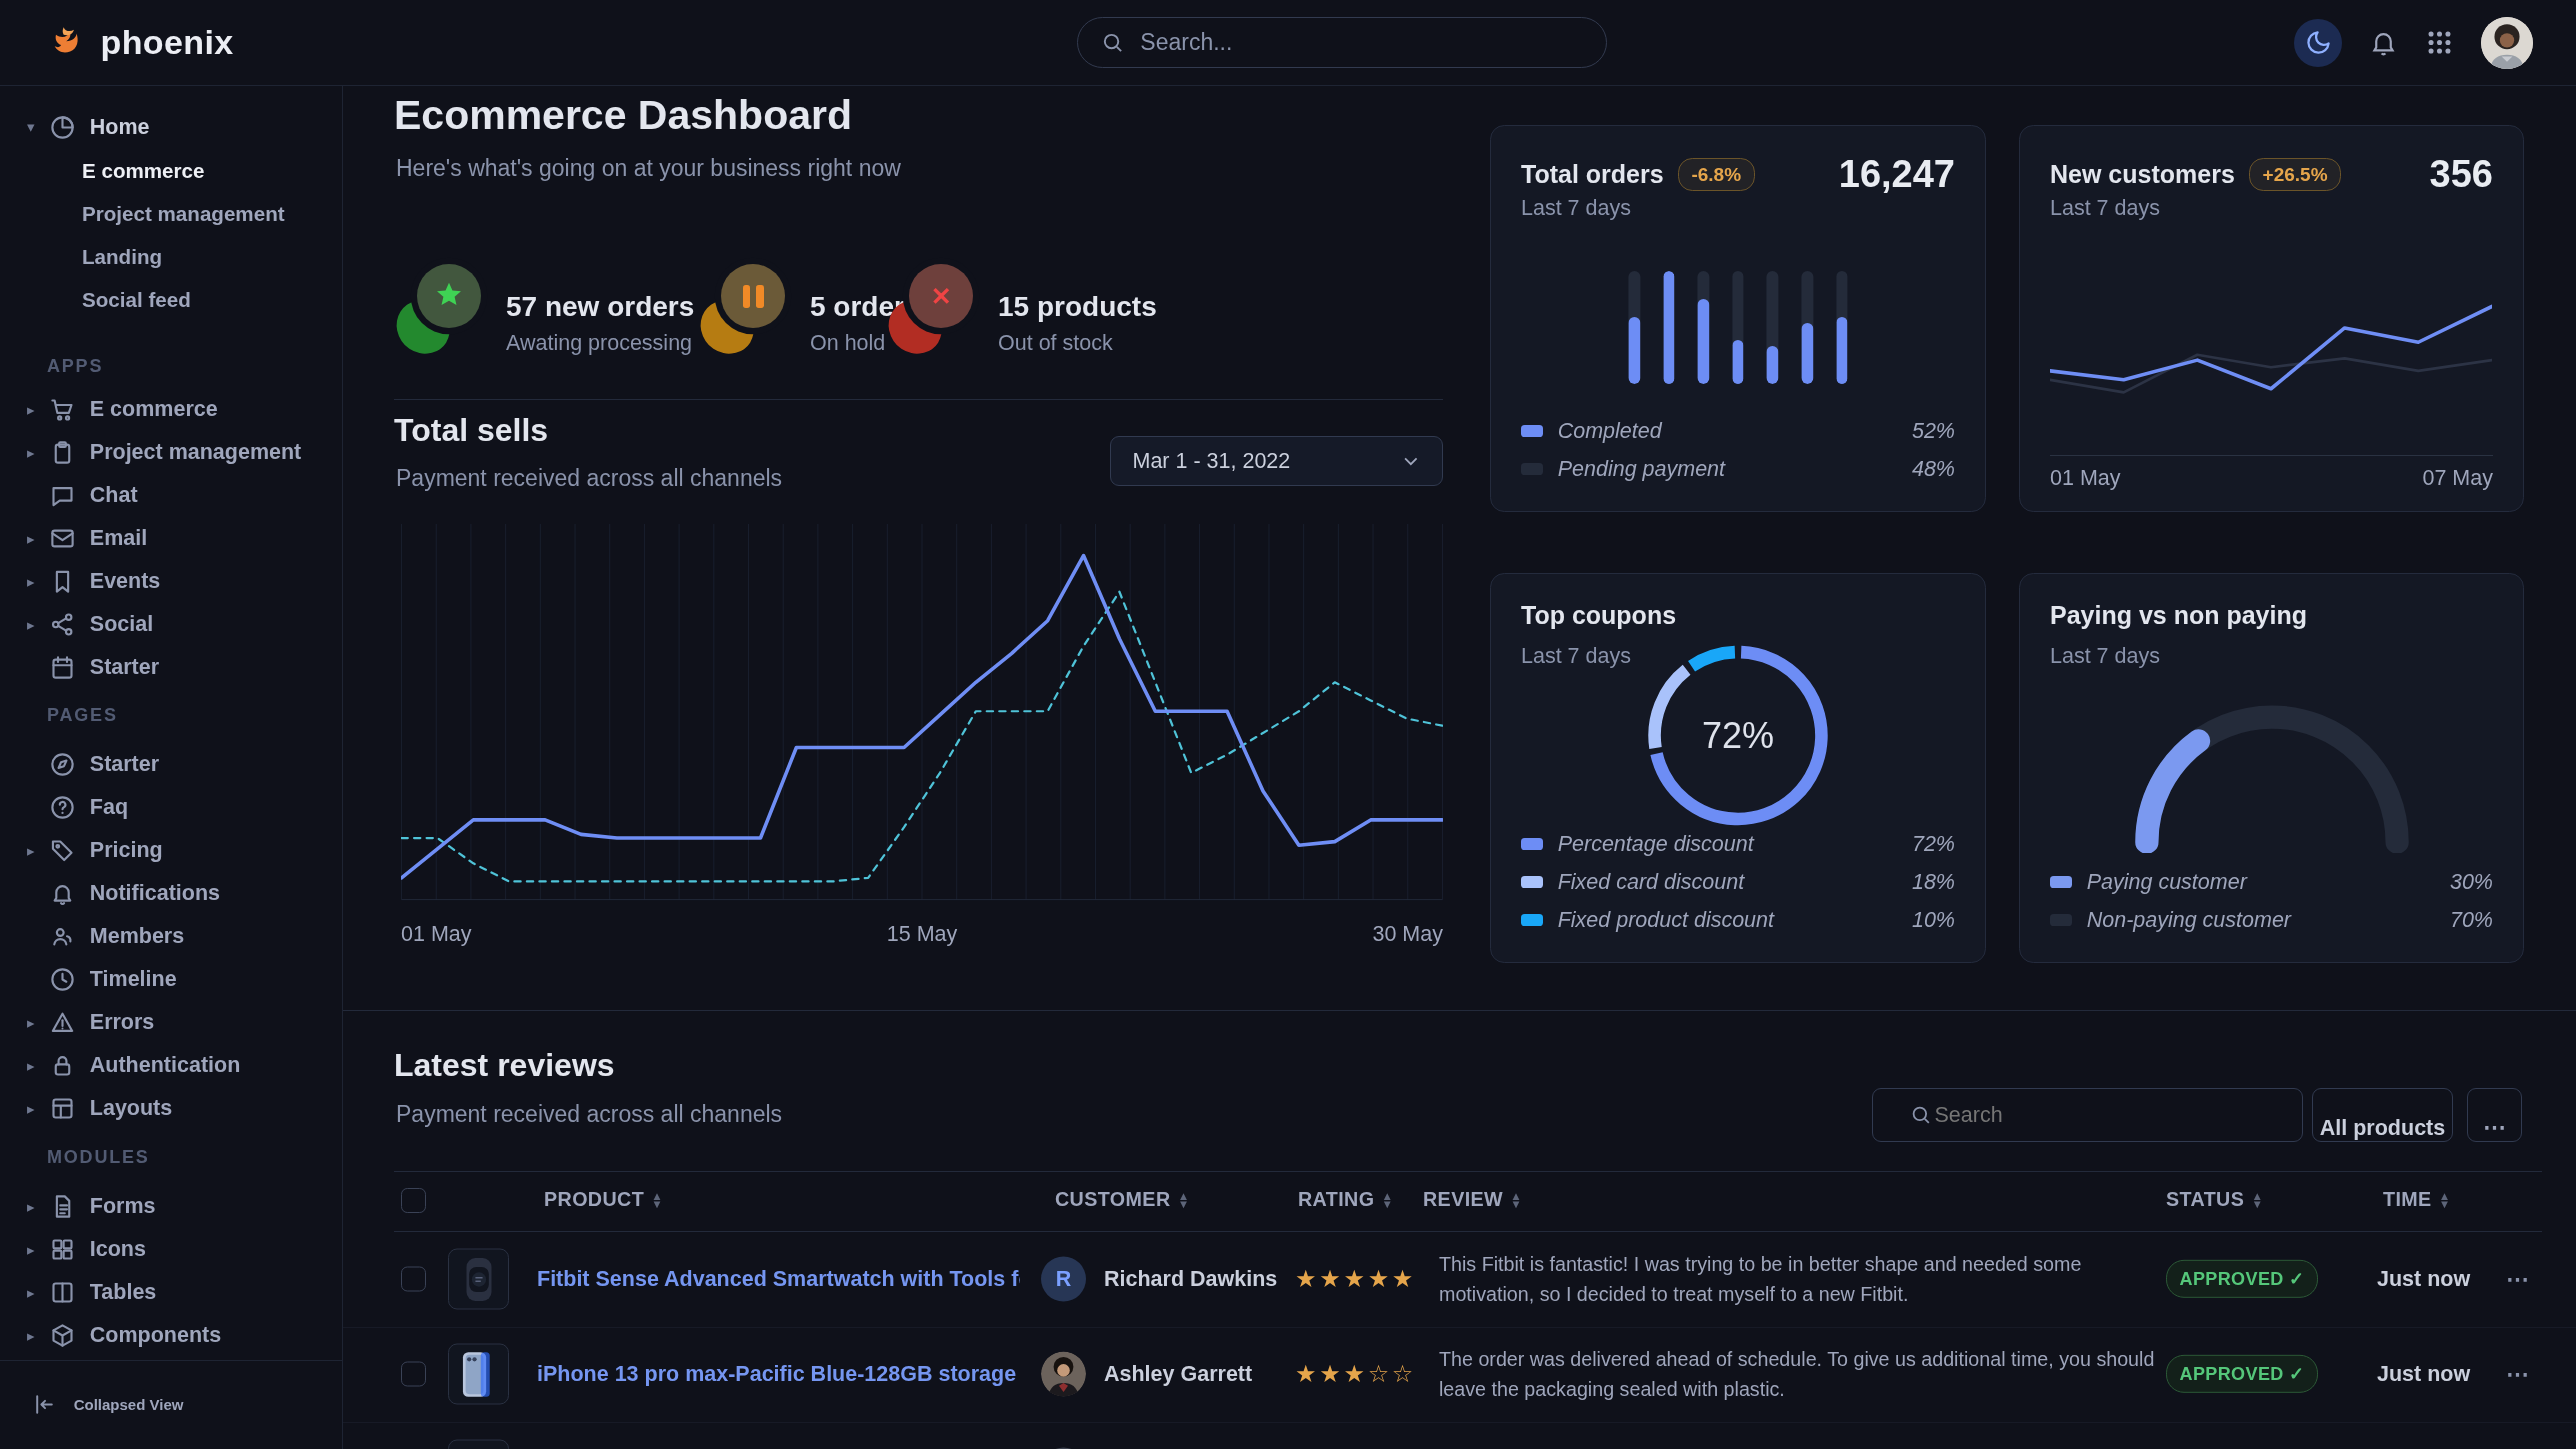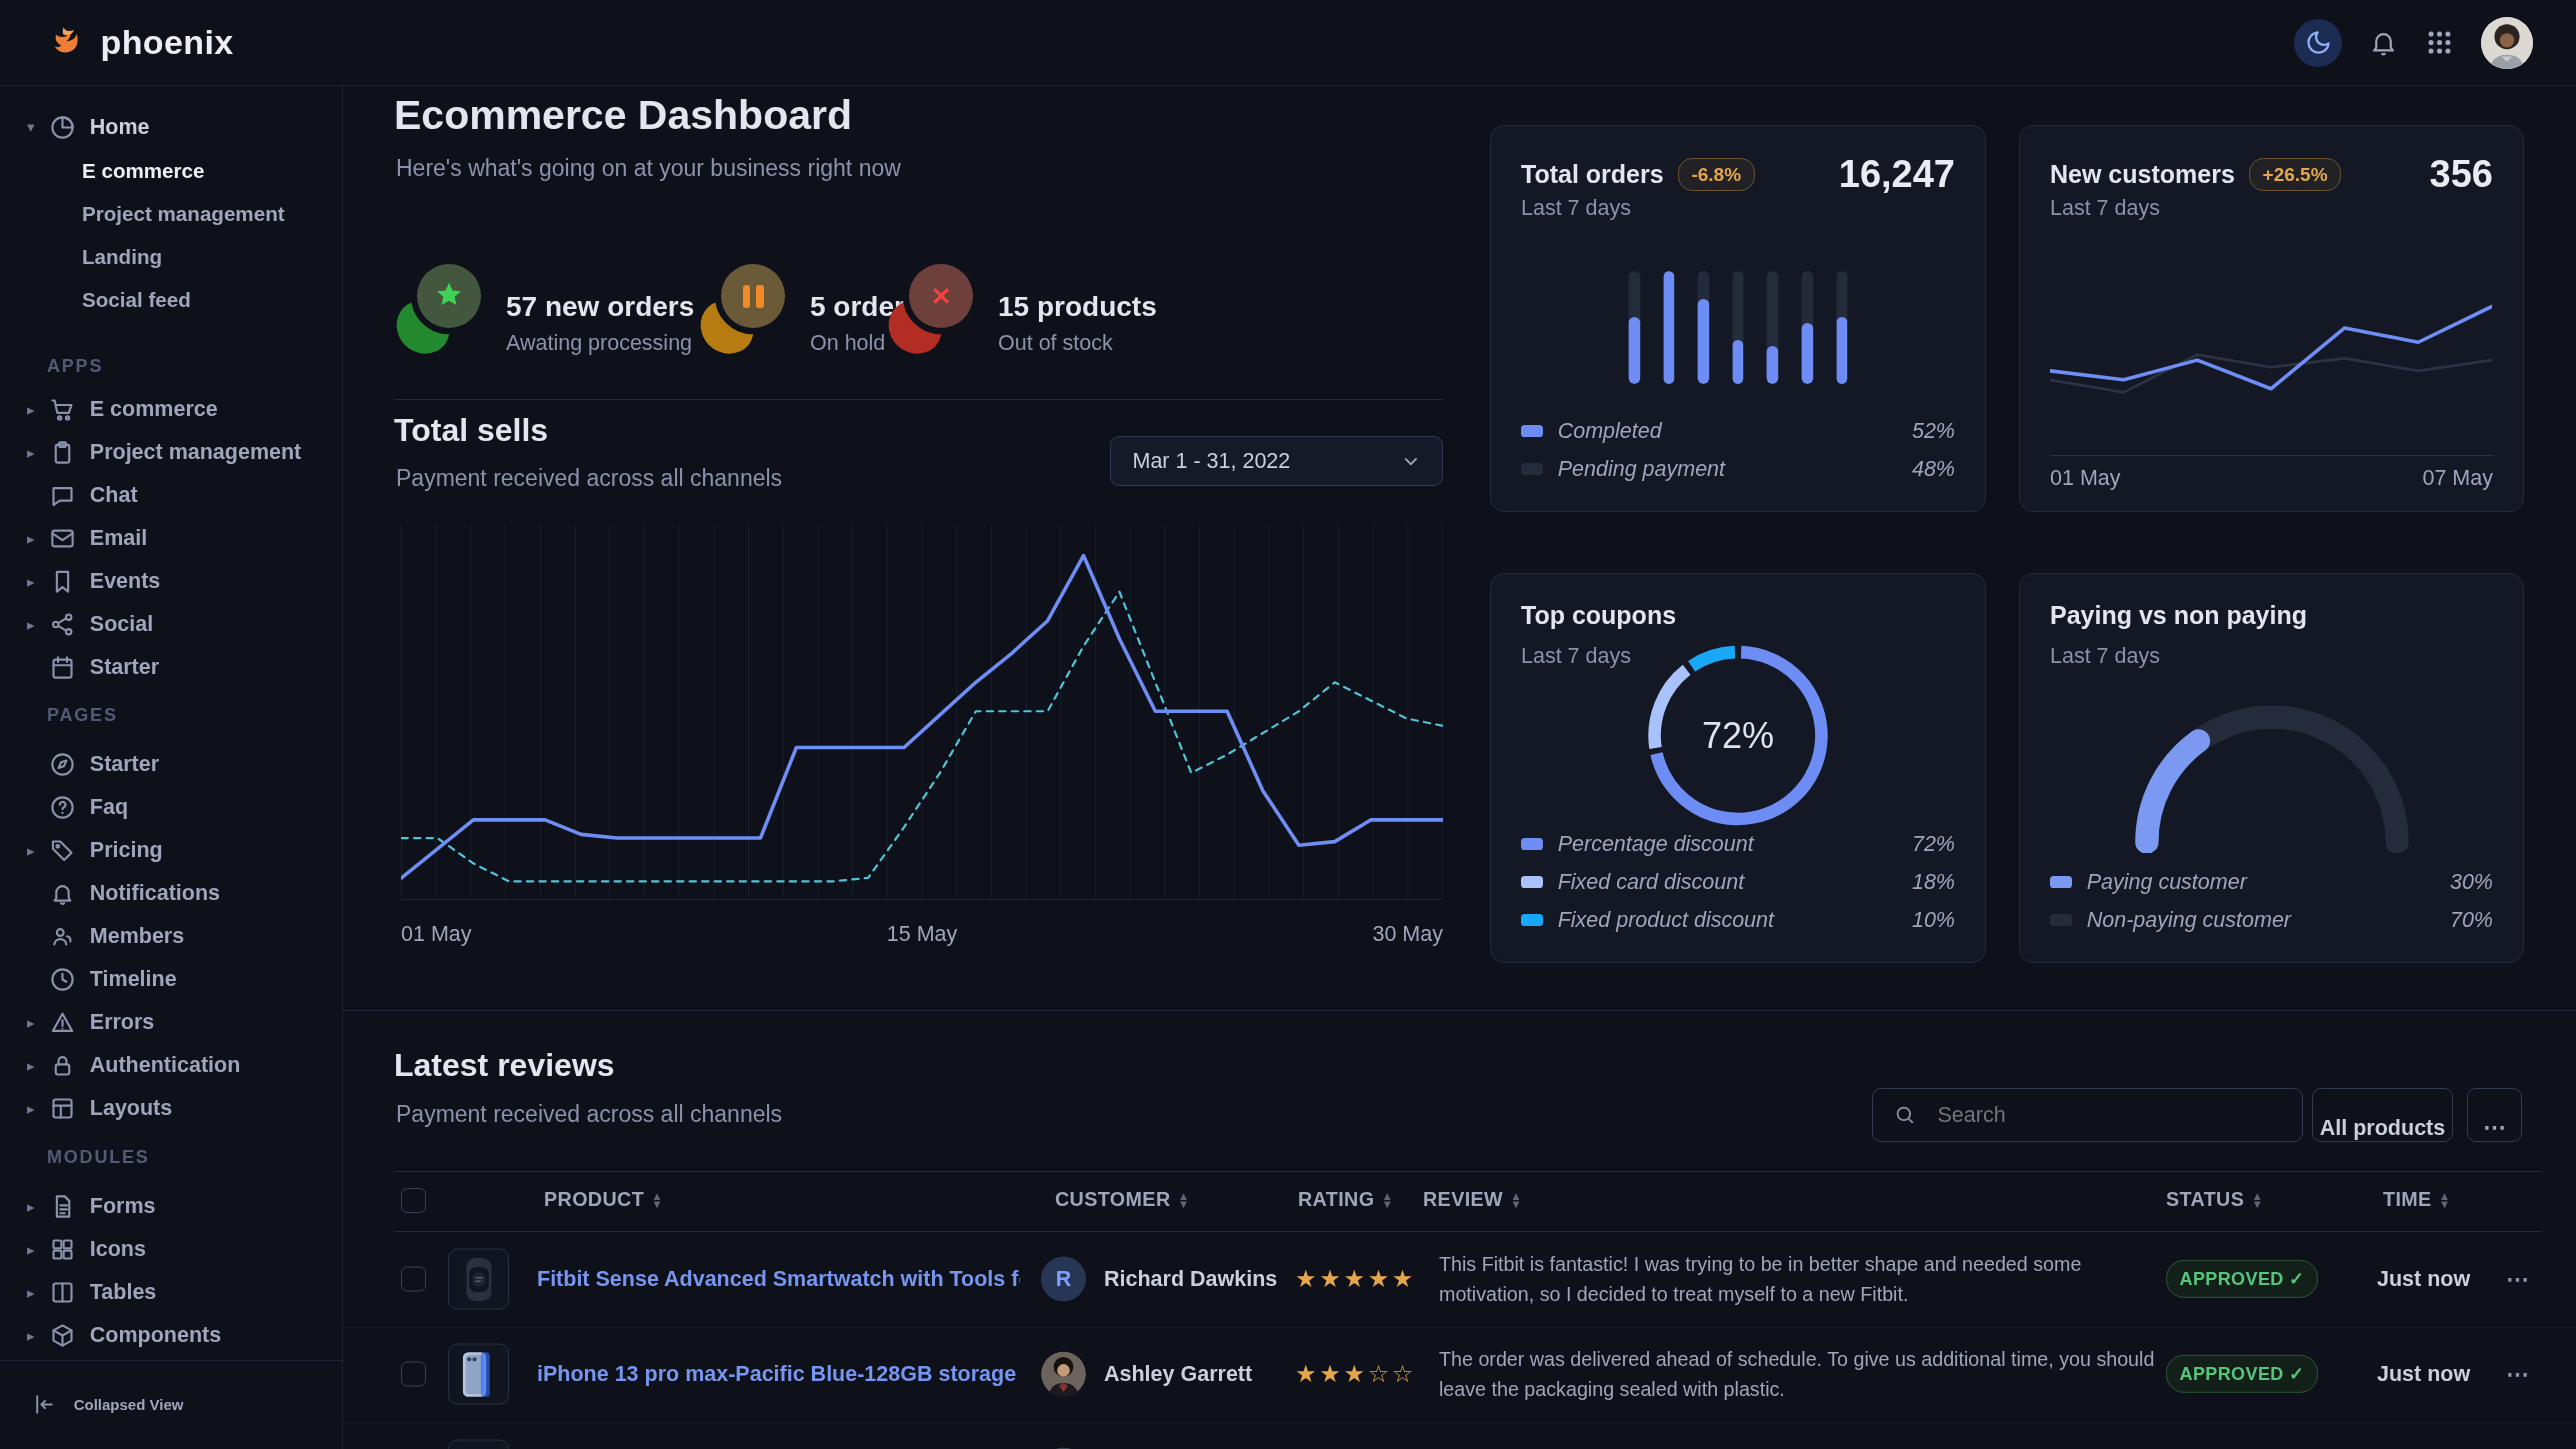--- a/index.html
+++ b/index.html
@@ -86,21 +86,21 @@
   .donut-wrap{position:absolute;left:50%;top:70px;transform:translateX(-50%);width:183px;height:183px;}
   .donut-center{position:absolute;inset:0;display:flex;align-items:center;justify-content:center;
                 font-size:36px;color:#dfe3ec;}
   .baseline{position:absolute;left:30px;right:30px;border-top:0.9px solid #2a3242;}
   .minixl{position:absolute;left:30px;right:30px;display:flex;justify-content:space-between;
           font-size:21.5px;color:#9fa6bc;}
 
   
   .tools{position:absolute;top:1003px;height:54px;}
   .tbl-search{left:1529px;width:431px;border:0.9px solid #313a50;border-radius:9px;display:flex;
-              align-items:center;gap:20px;padding:0 21px;box-sizing:border-box;}
+              align-items:center;gap:1px;padding:0 37px;box-sizing:border-box;}
   .tbl-search input{background:transparent;border:none;outline:none;color:#9fa6bc;font-size:21.5px;width:100%;
               font-family:"Liberation Sans",sans-serif;}
   .btn{border:0.9px solid #313a50;border-radius:9px;display:flex;align-items:flex-end;justify-content:center;
        font-size:21.5px;font-weight:600;color:#cbd0dd;cursor:pointer;background:transparent;box-sizing:border-box;}
   #btn-all-products{left:1969px;width:141px;}
   #btn-more{left:2124px;width:55px;color:#9fa6bc;font-size:23px;}
   .t-topline{position:absolute;left:51px;right:34px;top:1086px;border-top:0.9px solid #232a3b;}
   .t-headline{position:absolute;left:51px;right:34px;top:1146px;border-top:0.9px solid #232a3b;}
   .th{position:absolute;top:1103px;font-size:19.7px;font-weight:700;color:#9fa6bc;letter-spacing:0.4px;
       display:flex;align-items:center;gap:7.2px;cursor:pointer;}
@@ -128,20 +128,29 @@
 
 <div id="navbar">
   <div class="brand">
     <span>
       <svg width="41" height="41" viewBox="0 0 32 32">
         <path d="M7 10c4 3 9 2 11-2 1 3-1 6-3 7 5 0 8-3 8-6 2 5 1 12-5 14-5 2-10 0-12-4 2 1 4 1 5-1-3-1-5-4-4-8z" fill="#ee7e34"></path>
         <path d="M13 4c1 3 5 4 8 2-1 4-5 5-8 4-1-2-1-4 0-6z" fill="#f3a356"></path>
       </svg>
     </span>
     <span class="brand-text">phoenix</span>
+  </div>
+  <div class="nav-search">
+    <span>
+      <svg width="23" height="23" viewBox="0 0 24 24" fill="none" stroke="#8a93ab" stroke-width="2">
+        <circle cx="11" cy="11" r="7"></circle>
+          <path d="M16.5 16.5L21 21"></path>
+        </svg>
+    </span>
+    <input placeholder="Search..." style="">
   </div>
   <div class="nav-right">
     <div class="moon-btn">
       <span>
         <svg width="27" height="27" viewBox="0 0 24 24">
             <path d="M21 12.79A9 9 0 1 1 11.21 3 7 7 0 0 0 21 12.79z" fill="none" stroke="#8fb0ff" stroke-width="2" stroke-linejoin="round"></path>
           </svg>
       </span>
     </div>
     <div class="icon-btn">

